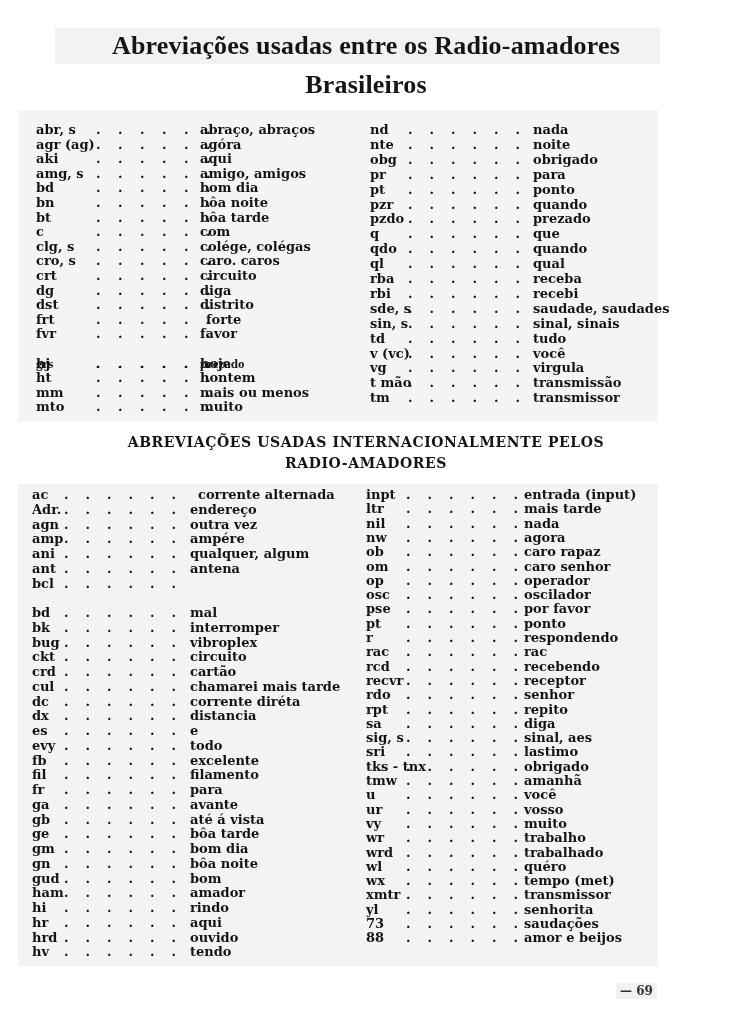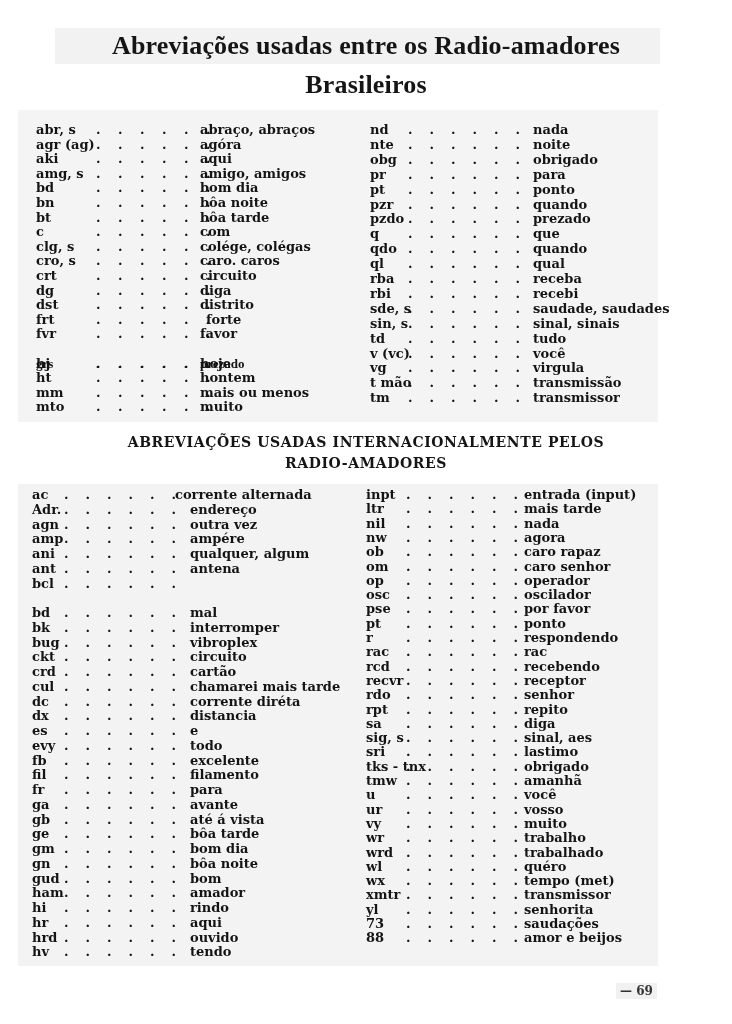--- a/index.html
+++ b/index.html
@@ -519,21 +519,21 @@
       <div class="row" style="top: 0px; width: 330px;">
         <span class="abbr">ac</span>
         <span class="dots">
           <span style="left: 32px;">.</span>
           <span style="left: 53.5px;">.</span>
           <span style="left: 75px;">.</span>
           <span style="left: 96.5px;">.</span>
           <span style="left: 118px;">.</span>
           <span style="left: 139.5px;">.</span>
         </span>
-        <span class="meaning" style="left: 143px;"><span>corrente alternada</span></span>
+        <span class="meaning" style="left: 166px;"><span>corrente alternada</span></span>
       </div>
       <div class="row" style="top: 14.75px; width: 330px;">
         <span class="abbr">Adr.</span>
         <span class="dots">
           <span style="left: 32px;">.</span>
           <span style="left: 53.5px;">.</span>
           <span style="left: 75px;">.</span>
           <span style="left: 96.5px;">.</span>
           <span style="left: 118px;">.</span>
           <span style="left: 139.5px;">.</span>

